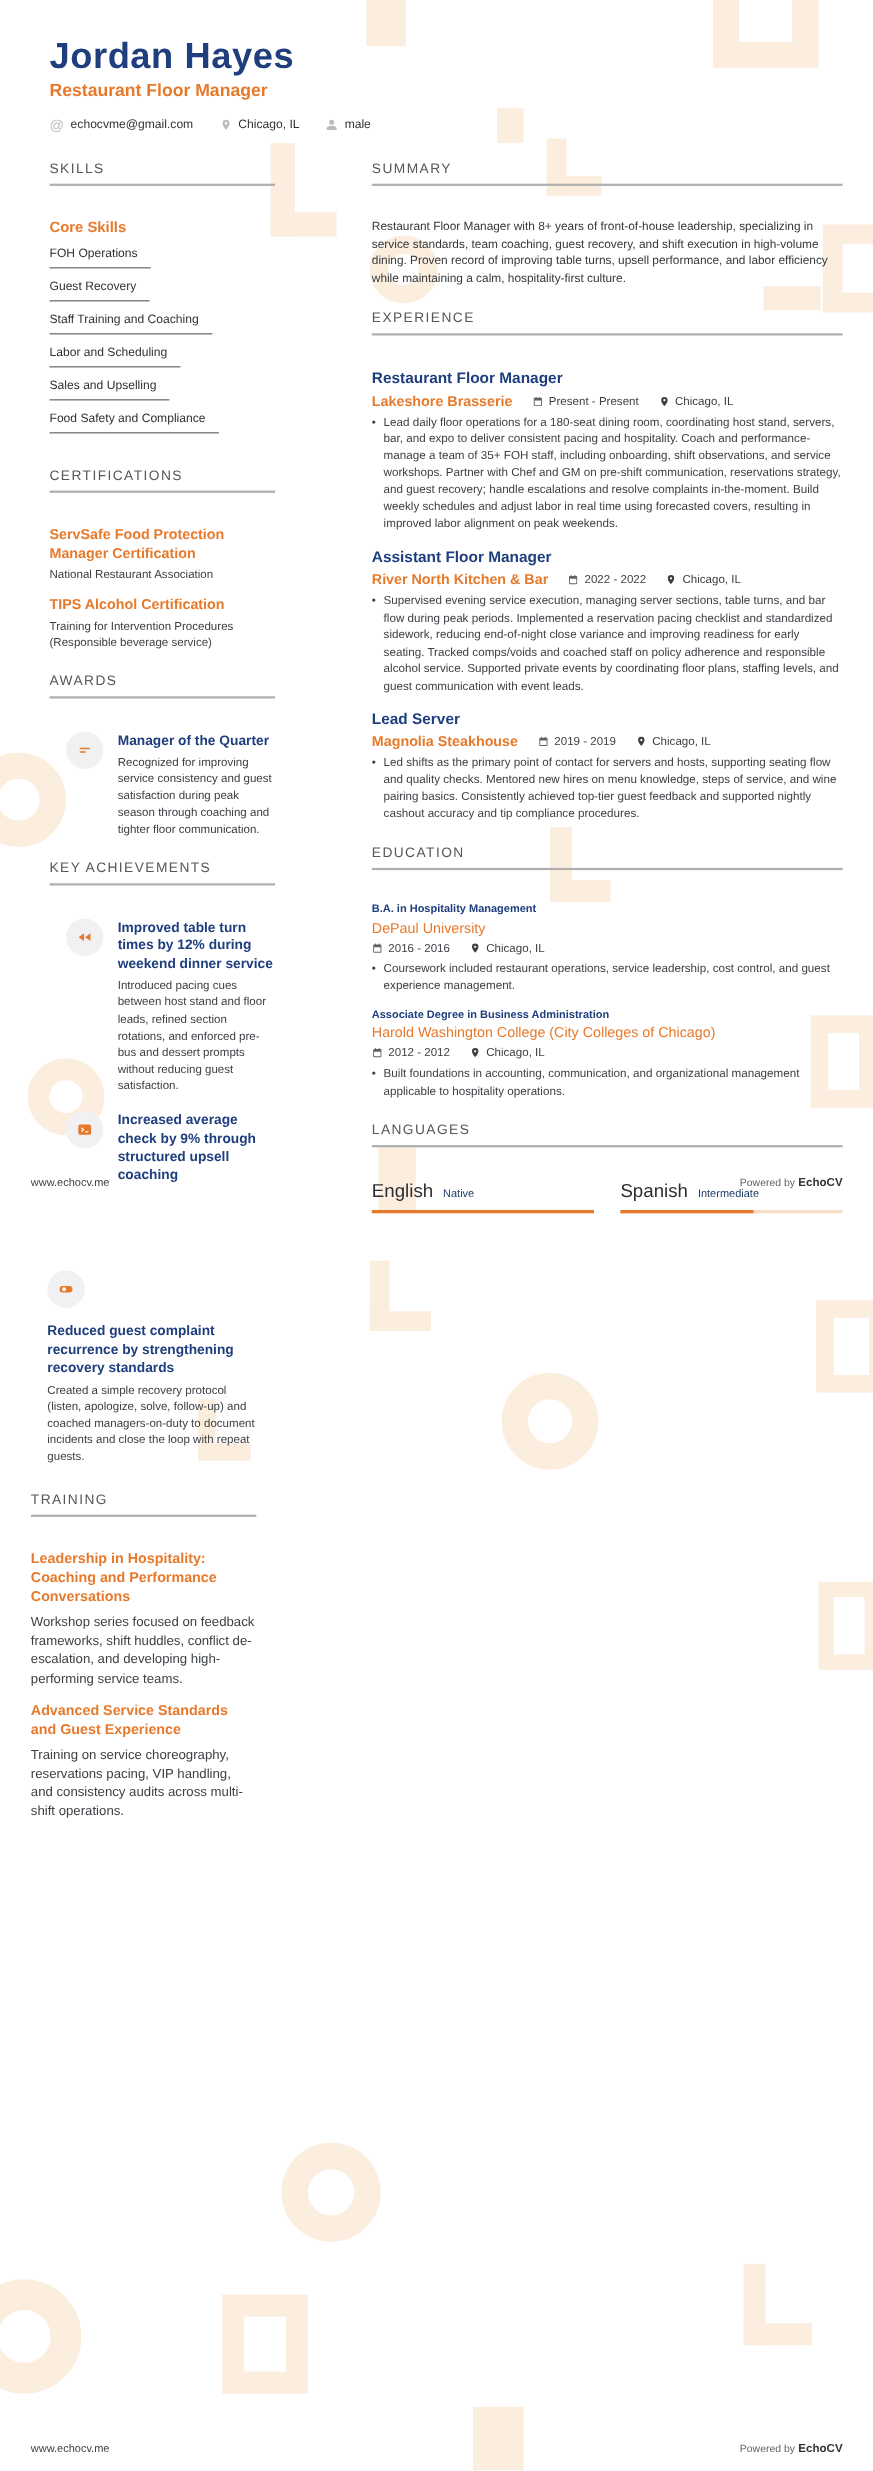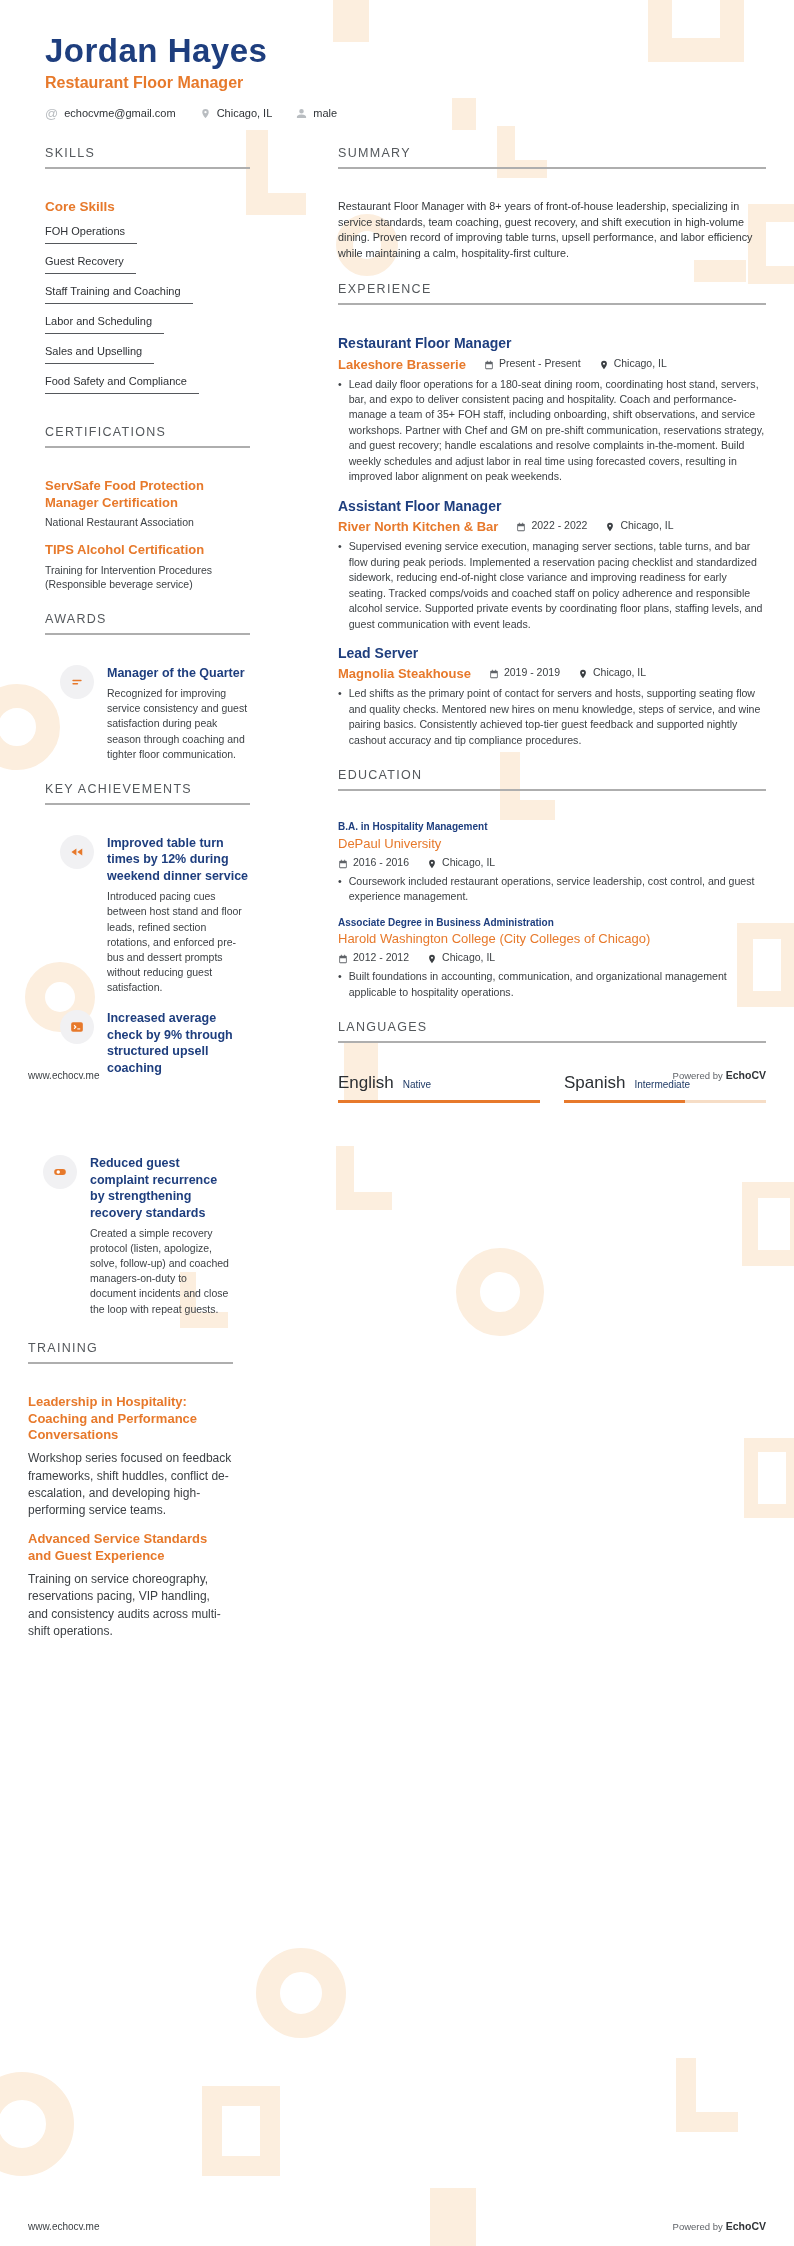--- a/index.html
+++ b/index.html
@@ -56,21 +56,21 @@
   
   .tr-t{font-size:13px;font-weight:700;color:var(--orange);line-height:1.3;margin:2px 0 6px;}
   .tr-d{font-size:12px;line-height:1.44;color:var(--body);margin-bottom:12px;}
 
   
   .sumtext{font-size:10.8px;line-height:1.47;color:#34383b;}
   .job{margin-bottom:13px;}
   .job-t{font-size:14px;font-weight:700;color:var(--navy);line-height:1.25;margin-bottom:4px;}
   .job-row{display:flex;align-items:baseline;gap:18px;flex-wrap:wrap;margin-bottom:5px;}
   .job-c{font-size:13px;font-weight:700;color:var(--orange);}
-  .meta{display:inline-flex;align-items:flex-end;gap:5px;font-size:10.5px;color:#3b3f43;}
+  .meta{display:inline-flex;align-items:flex-start;gap:5px;font-size:10.5px;color:#3b3f43;}
   .micon{display:inline-flex;transform:translateY(1px);}
   .bullet{display:flex;gap:7px;font-size:10.6px;line-height:1.46;color:var(--body);}
   .bullet .dot{flex:none;}
   .edu{margin-bottom:12px;}
   .edu-d{font-size:10px;font-weight:700;color:var(--navy);line-height:1.25;margin-bottom:2px;}
   .edu-s{font-size:13px;font-weight:400;color:var(--orange);margin-bottom:5px;}
   .edu-meta{display:flex;gap:18px;margin-bottom:6px;}
 
   
   .langs{display:grid;grid-template-columns:1fr 1fr;column-gap:24px;}
@@ -399,21 +399,21 @@
   <div class="wm wm-l" style="left:180px;top:149px;width:48px;height:56px;border-width:0 0 16px 16px;"></div>
   <div class="wm wm-sq" style="left:744px;top:315px;width:56px;height:80px;border-width:14px;"></div>
   <div class="wm wm-ring" style="left:256px;top:825px;width:90px;height:90px;border-width:24px;"></div>
   <div class="wm wm-ring" style="left:-30px;top:949px;width:104px;height:104px;border-width:28px;"></div>
   <div class="wm wm-sq" style="left:202px;top:963px;width:78px;height:90px;border-width:20px;"></div>
   <div class="wm wm-l" style="left:676px;top:935px;width:62px;height:74px;border-width:0 0 20px 20px;"></div>
   <div class="wm wm-bk" style="left:430px;top:1065px;width:46px;height:58px;"></div>
 
   <div class="content" style="padding:32px 28px 0 28px;">
     <div class="col-l">
-      <div class="aitem" style="padding-left:15px;">
+      <div class="aitem" style="padding-left:15px;flex-direction:column;">
         <div class="acircle">
           <svg width="14" height="14" viewBox="0 0 24 24">
               <rect x="2" y="7" width="20" height="10" rx="5" fill="#e7792b"></rect>
               <circle cx="9" cy="12" r="3" fill="#fff"></circle>
             </svg>
         </div>
         <div>
           <div class="a-t">Reduced guest complaint recurrence by strengthening recovery standards</div>
           <div class="a-d">Created a simple recovery protocol (listen, apologize, solve, follow-up) and coached managers-on-duty to document incidents and close the loop with repeat guests.</div>
         </div>

